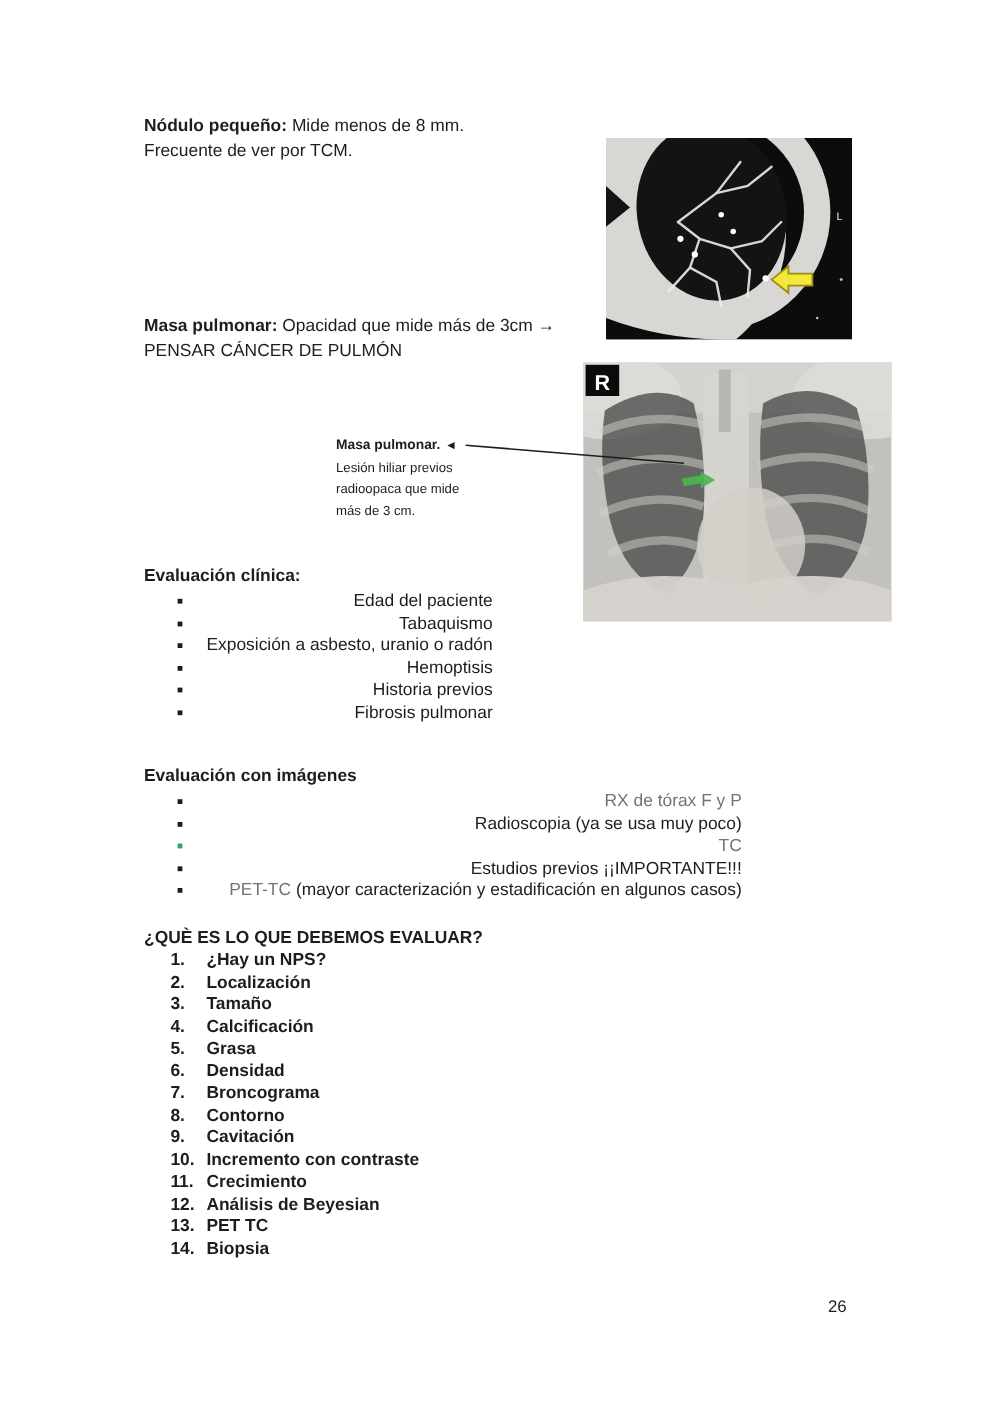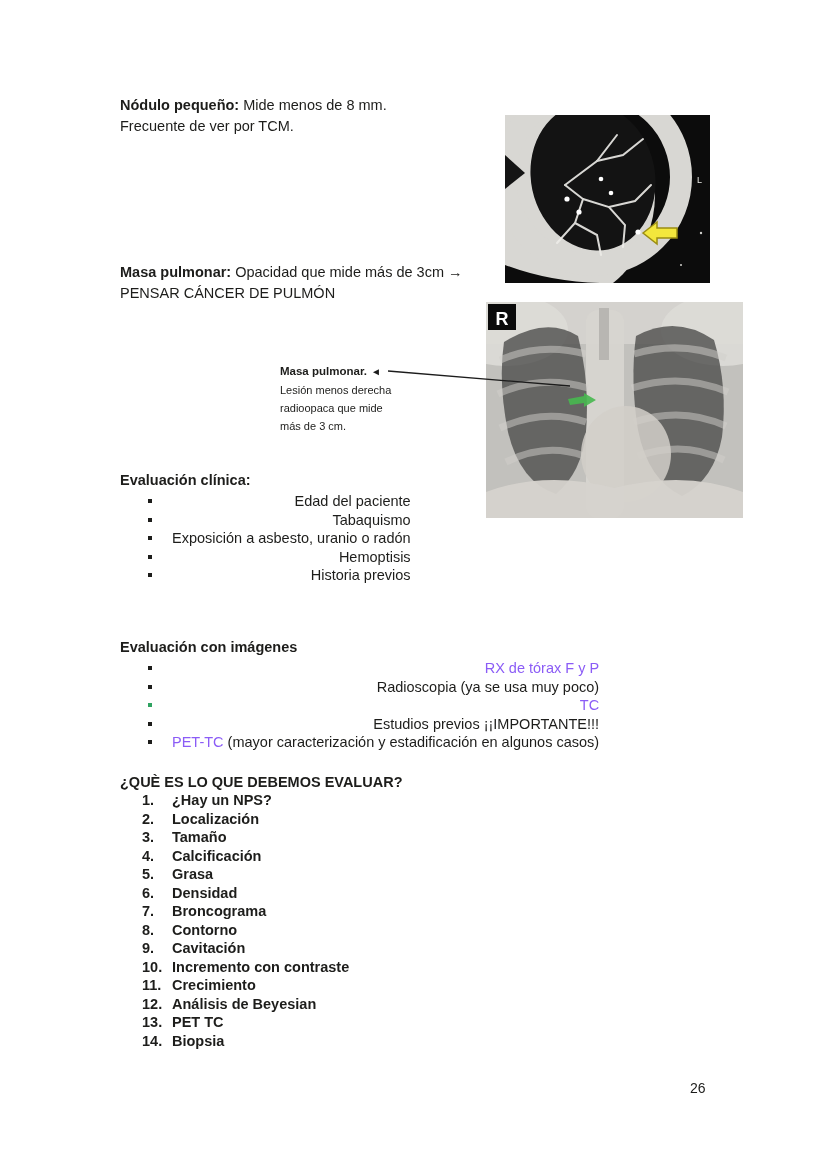--- a/index.html
+++ b/index.html
@@ -20,21 +20,21 @@
   
   ul.sq-list { list-style:none; margin:0; padding:0; }
   ul.sq-list li {
     position:relative; padding-left:52px; line-height:18.5px; font-size:14.5px;text-align:right;
   }
   ul.sq-list li::before {
     content:""; position:absolute; left:28px; top:7px;
     width:4px; height:4px; background:#1d1d1b;
   }
   ul.sq-list li.green-bullet::before { background:#2fa361; }
-  .green-text { color:#8b5cf6; }
+  .green-text { color:#737373;margin-left:19px; }
   
   ol.num-list { list-style:none; margin:0; padding:0; }
   ol.num-list li {
     display:flex; line-height:18.5px; font-size:14.5px; font-weight:700;
   }
   ol.num-list li .num { width:30px; margin-left:22px; flex:0 0 auto; }
   
   .callout { width:120px; font-size:11px; line-height:18px; }
   .callout .callout-title { font-size:11.5px; font-weight:700; }
   .callout .pointer { font-size:10px; margin-left:4px; color:#1c1c1c; }
@@ -110,36 +110,37 @@
       <ellipse cx="140" cy="152" rx="45" ry="48" fill="#d2cfc9" opacity="0.85"></ellipse>
       <path d="M0,190 Q60,168 128,186 Q200,168 257,190 L257,216 L0,216 Z" fill="#d6d3cd" opacity="0.95"></path>
       <rect x="2" y="2" width="28" height="26" fill="#0b0b0b"></rect>
       <text x="16" y="23" fill="#ffffff" font-size="18" font-weight="bold" text-anchor="middle" font-family="Liberation Sans, sans-serif">R</text>
       <path d="M82,97 L98,94 L98,91 L110,98 L98,105 L98,101 L84,103 Z" fill="#47b84f" opacity="0.9"></path>
     </svg>
   </div>
 
   <div class="abs callout" style="left:280px; top:362px;">
     <div><span class="callout-title">Masa pulmonar.</span><span class="pointer">◄</span></div>
-    <div>Lesión menos derecha</div>
+    <div>Lesión hiliar previos</div>
     <div>radioopaca que mide</div>
     <div>más de 3 cm.</div>
   </div>
 
   <svg class="overlay" width="828" height="1171" viewBox="0 0 828 1171">
     <line x1="388" y1="371" x2="570" y2="386" stroke="#1c1c1c" stroke-width="1.3"></line>
   </svg>
 
   <h2 class="abs doc-heading" style="left:120px; top:471px;">Evaluación clínica:</h2>
   <ul class="sq-list abs" style="left:120px; top:492px;">
     <li><span>Edad del paciente</span></li>
     <li><span>Tabaquismo</span></li>
     <li><span>Exposición a asbesto, uranio o radón</span></li>
     <li><span>Hemoptisis</span></li>
     <li><span>Historia previos</span></li>
+    <li><span>Fibrosis pulmonar</span></li>
   </ul>
 
   <h2 class="abs doc-heading" style="left:120px; top:638px;">Evaluación con imágenes</h2>
   <ul class="sq-list abs" style="left:120px; top:659px;">
     <li><span class="green-text">RX de tórax F y P</span></li>
     <li><span>Radioscopia (ya se usa muy poco)</span></li>
     <li class="green-bullet"><span class="green-text">TC</span></li>
     <li><span>Estudios previos ¡¡IMPORTANTE!!!</span></li>
     <li><span class="green-text">PET-TC</span><span> (mayor caracterización y estadificación en algunos casos)</span></li>
   </ul>

